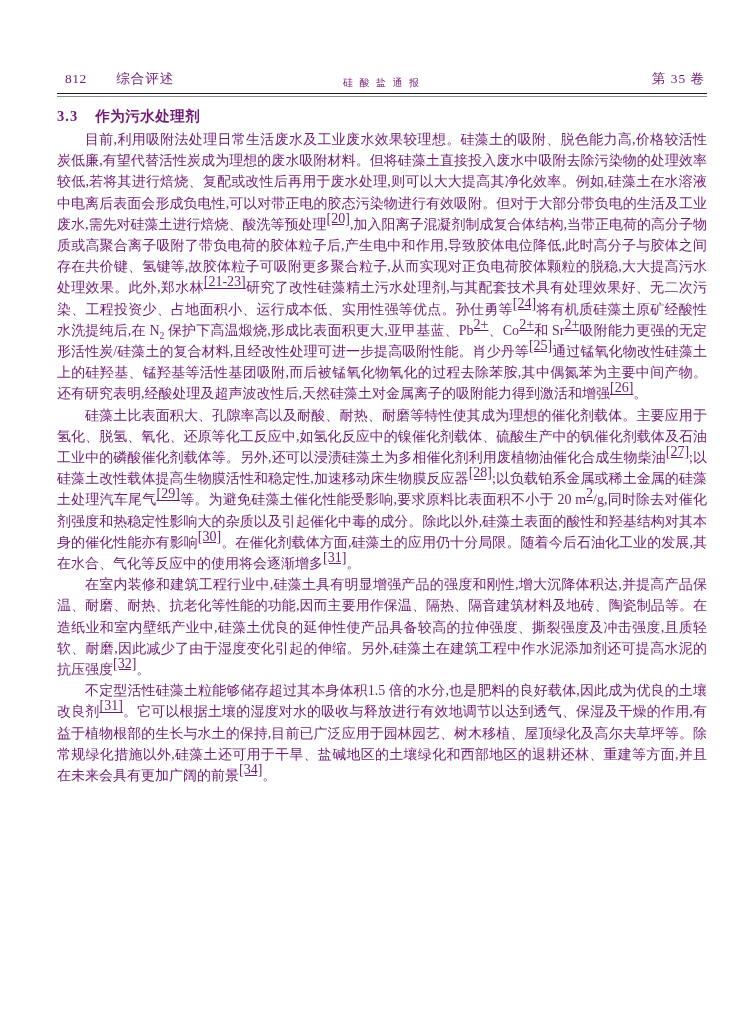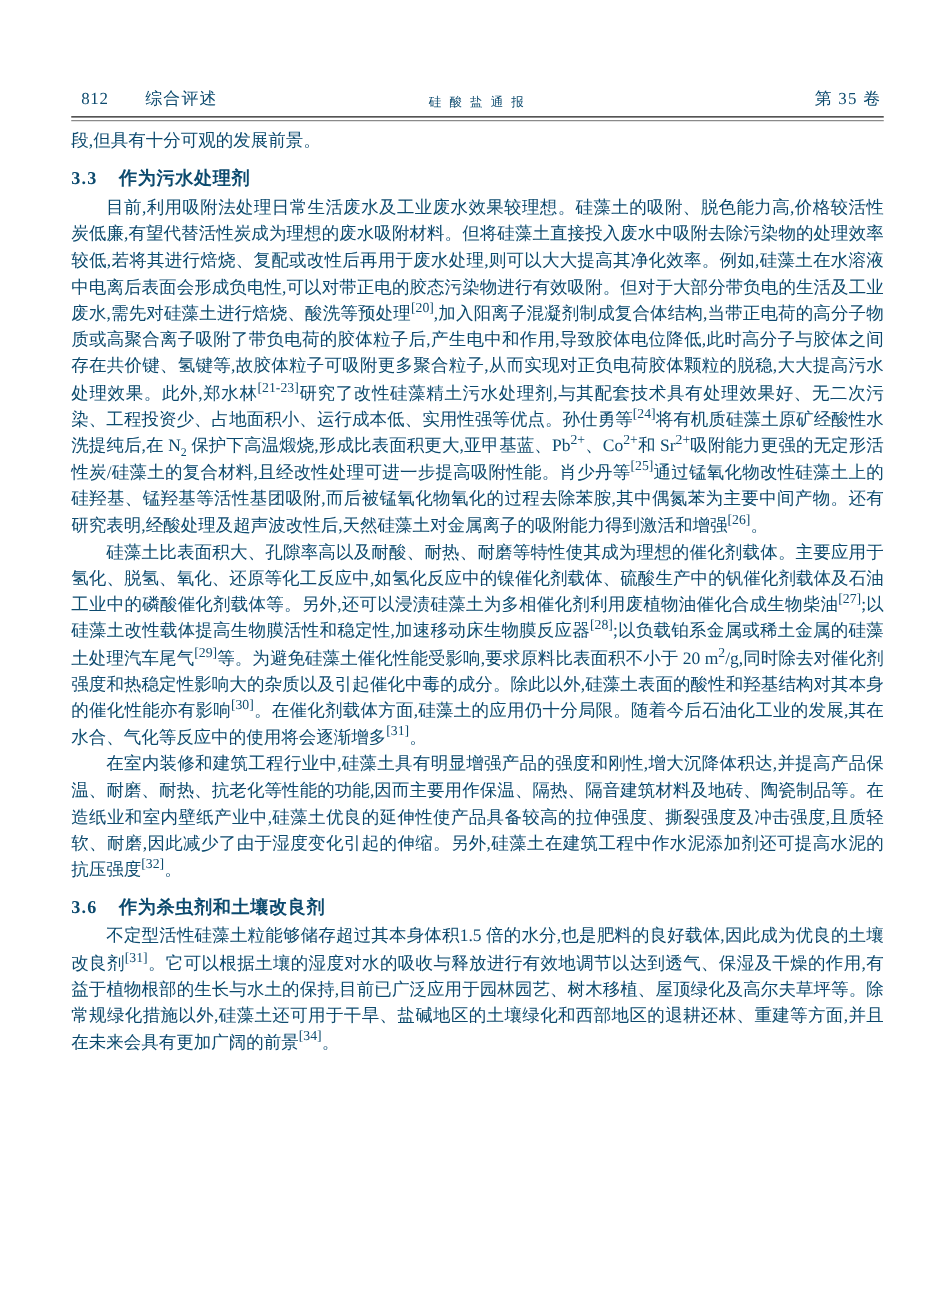--- a/index.html
+++ b/index.html
@@ -1,21 +1,21 @@
 <!DOCTYPE html>
 <html><head>
 <meta charset="utf-8">
 <style>
   html,body{margin:0;padding:0;background:#fff;}
   .page{
     position:relative;
     width:747px;height:1035px;
     box-sizing:border-box;
     background:#fff;
-    color:#0c4a6e;
+    color:#701a75;
     font-family:"Liberation Serif", serif;
     padding:70px 40px 0 57px;
     overflow:hidden;
   }
   
   .runhead{
     position:relative;
     height:20px;
     font-size:13.5px;
     line-height:18px;
@@ -48,24 +48,25 @@
   p.cont{text-indent:0;}
   h3{
     margin:9px 0 2px 0;
     font-size:14.5px;
     line-height:21px;
     font-weight:bold;
   }
   h3 .hnum{margin-right:17px;letter-spacing:1px;}
   h3 .htitle{letter-spacing:.5px;}
   sup{
-    font-size:11px;
+    font-size:14px;
     line-height:0;
     vertical-align:super;
     letter-spacing:0;
+    text-decoration:underline;
   }
   sub{
     font-size:9.5px;
     line-height:0;
     vertical-align:sub;
   }
 </style>
 </head>
 <body>
 
@@ -73,21 +74,19 @@
   <header class="runhead">
     <span class="rh-left">
       <span class="rh-pageno">812</span>
       <span class="rh-col">综合评述</span>
     </span>
     <span class="rh-center">硅 酸 盐 通 报</span>
     <span class="rh-right">第 35 卷</span>
   </header>
   <div class="headrule"></div>
   <main id="article-body">
-      <p class="cont">段,但具有十分可观的发展前景。</p>
       <h3><span class="hnum">3.3</span><span class="htitle">作为污水处理剂</span></h3>
       <p class="para">目前,利用吸附法处理日常生活废水及工业废水效果较理想。硅藻土的吸附、脱色能力高,价格较活性炭低廉,有望代替活性炭成为理想的废水吸附材料。但将硅藻土直接投入废水中吸附去除污染物的处理效率较低,若将其进行焙烧、复配或改性后再用于废水处理,则可以大大提高其净化效率。例如,硅藻土在水溶液中电离后表面会形成负电性,可以对带正电的胶态污染物进行有效吸附。但对于大部分带负电的生活及工业废水,需先对硅藻土进行焙烧、酸洗等预处理<sup>[20]</sup>,加入阳离子混凝剂制成复合体结构,当带正电荷的高分子物质或高聚合离子吸附了带负电荷的胶体粒子后,产生电中和作用,导致胶体电位降低,此时高分子与胶体之间存在共价键、氢键等,故胶体粒子可吸附更多聚合粒子,从而实现对正负电荷胶体颗粒的脱稳,大大提高污水处理效果。此外,郑水林<sup>[21-23]</sup>研究了改性硅藻精土污水处理剂,与其配套技术具有处理效果好、无二次污染、工程投资少、占地面积小、运行成本低、实用性强等优点。孙仕勇等<sup>[24]</sup>将有机质硅藻土原矿经酸性水洗提纯后,在 N<sub>2</sub> 保护下高温煅烧,形成比表面积更大,亚甲基蓝、Pb<sup>2+</sup>、Co<sup>2+</sup>和 Sr<sup>2+</sup>吸附能力更强的无定形活性炭/硅藻土的复合材料,且经改性处理可进一步提高吸附性能。肖少丹等<sup>[25]</sup>通过锰氧化物改性硅藻土上的硅羟基、锰羟基等活性基团吸附,而后被锰氧化物氧化的过程去除苯胺,其中偶氮苯为主要中间产物。还有研究表明,经酸处理及超声波改性后,天然硅藻土对金属离子的吸附能力得到激活和增强<sup>[26]</sup>。</p>
       <p class="para">硅藻土比表面积大、孔隙率高以及耐酸、耐热、耐磨等特性使其成为理想的催化剂载体。主要应用于氢化、脱氢、氧化、还原等化工反应中,如氢化反应中的镍催化剂载体、硫酸生产中的钒催化剂载体及石油工业中的磷酸催化剂载体等。另外,还可以浸渍硅藻土为多相催化剂利用废植物油催化合成生物柴油<sup>[27]</sup>;以硅藻土改性载体提高生物膜活性和稳定性,加速移动床生物膜反应器<sup>[28]</sup>;以负载铂系金属或稀土金属的硅藻土处理汽车尾气<sup>[29]</sup>等。为避免硅藻土催化性能受影响,要求原料比表面积不小于 20 m<sup>2</sup>/g,同时除去对催化剂强度和热稳定性影响大的杂质以及引起催化中毒的成分。除此以外,硅藻土表面的酸性和羟基结构对其本身的催化性能亦有影响<sup>[30]</sup>。在催化剂载体方面,硅藻土的应用仍十分局限。随着今后石油化工业的发展,其在水合、气化等反应中的使用将会逐渐增多<sup>[31]</sup>。</p>
       <p class="para">在室内装修和建筑工程行业中,硅藻土具有明显增强产品的强度和刚性,增大沉降体积达,并提高产品保温、耐磨、耐热、抗老化等性能的功能,因而主要用作保温、隔热、隔音建筑材料及地砖、陶瓷制品等。在造纸业和室内壁纸产业中,硅藻土优良的延伸性使产品具备较高的拉伸强度、撕裂强度及冲击强度,且质轻软、耐磨,因此减少了由于湿度变化引起的伸缩。另外,硅藻土在建筑工程中作水泥添加剂还可提高水泥的抗压强度<sup>[32]</sup>。</p>
-      <h3><span class="hnum">3.6</span><span class="htitle">作为杀虫剂和土壤改良剂</span></h3>
       <p class="para">不定型活性硅藻土粒能够储存超过其本身体积1.5 倍的水分,也是肥料的良好载体,因此成为优良的土壤改良剂<sup>[31]</sup>。它可以根据土壤的湿度对水的吸收与释放进行有效地调节以达到透气、保湿及干燥的作用,有益于植物根部的生长与水土的保持,目前已广泛应用于园林园艺、树木移植、屋顶绿化及高尔夫草坪等。除常规绿化措施以外,硅藻土还可用于干旱、盐碱地区的土壤绿化和西部地区的退耕还林、重建等方面,并且在未来会具有更加广阔的前景<sup>[34]</sup>。</p>
     </main>
 </div>
 
 </body></html>

